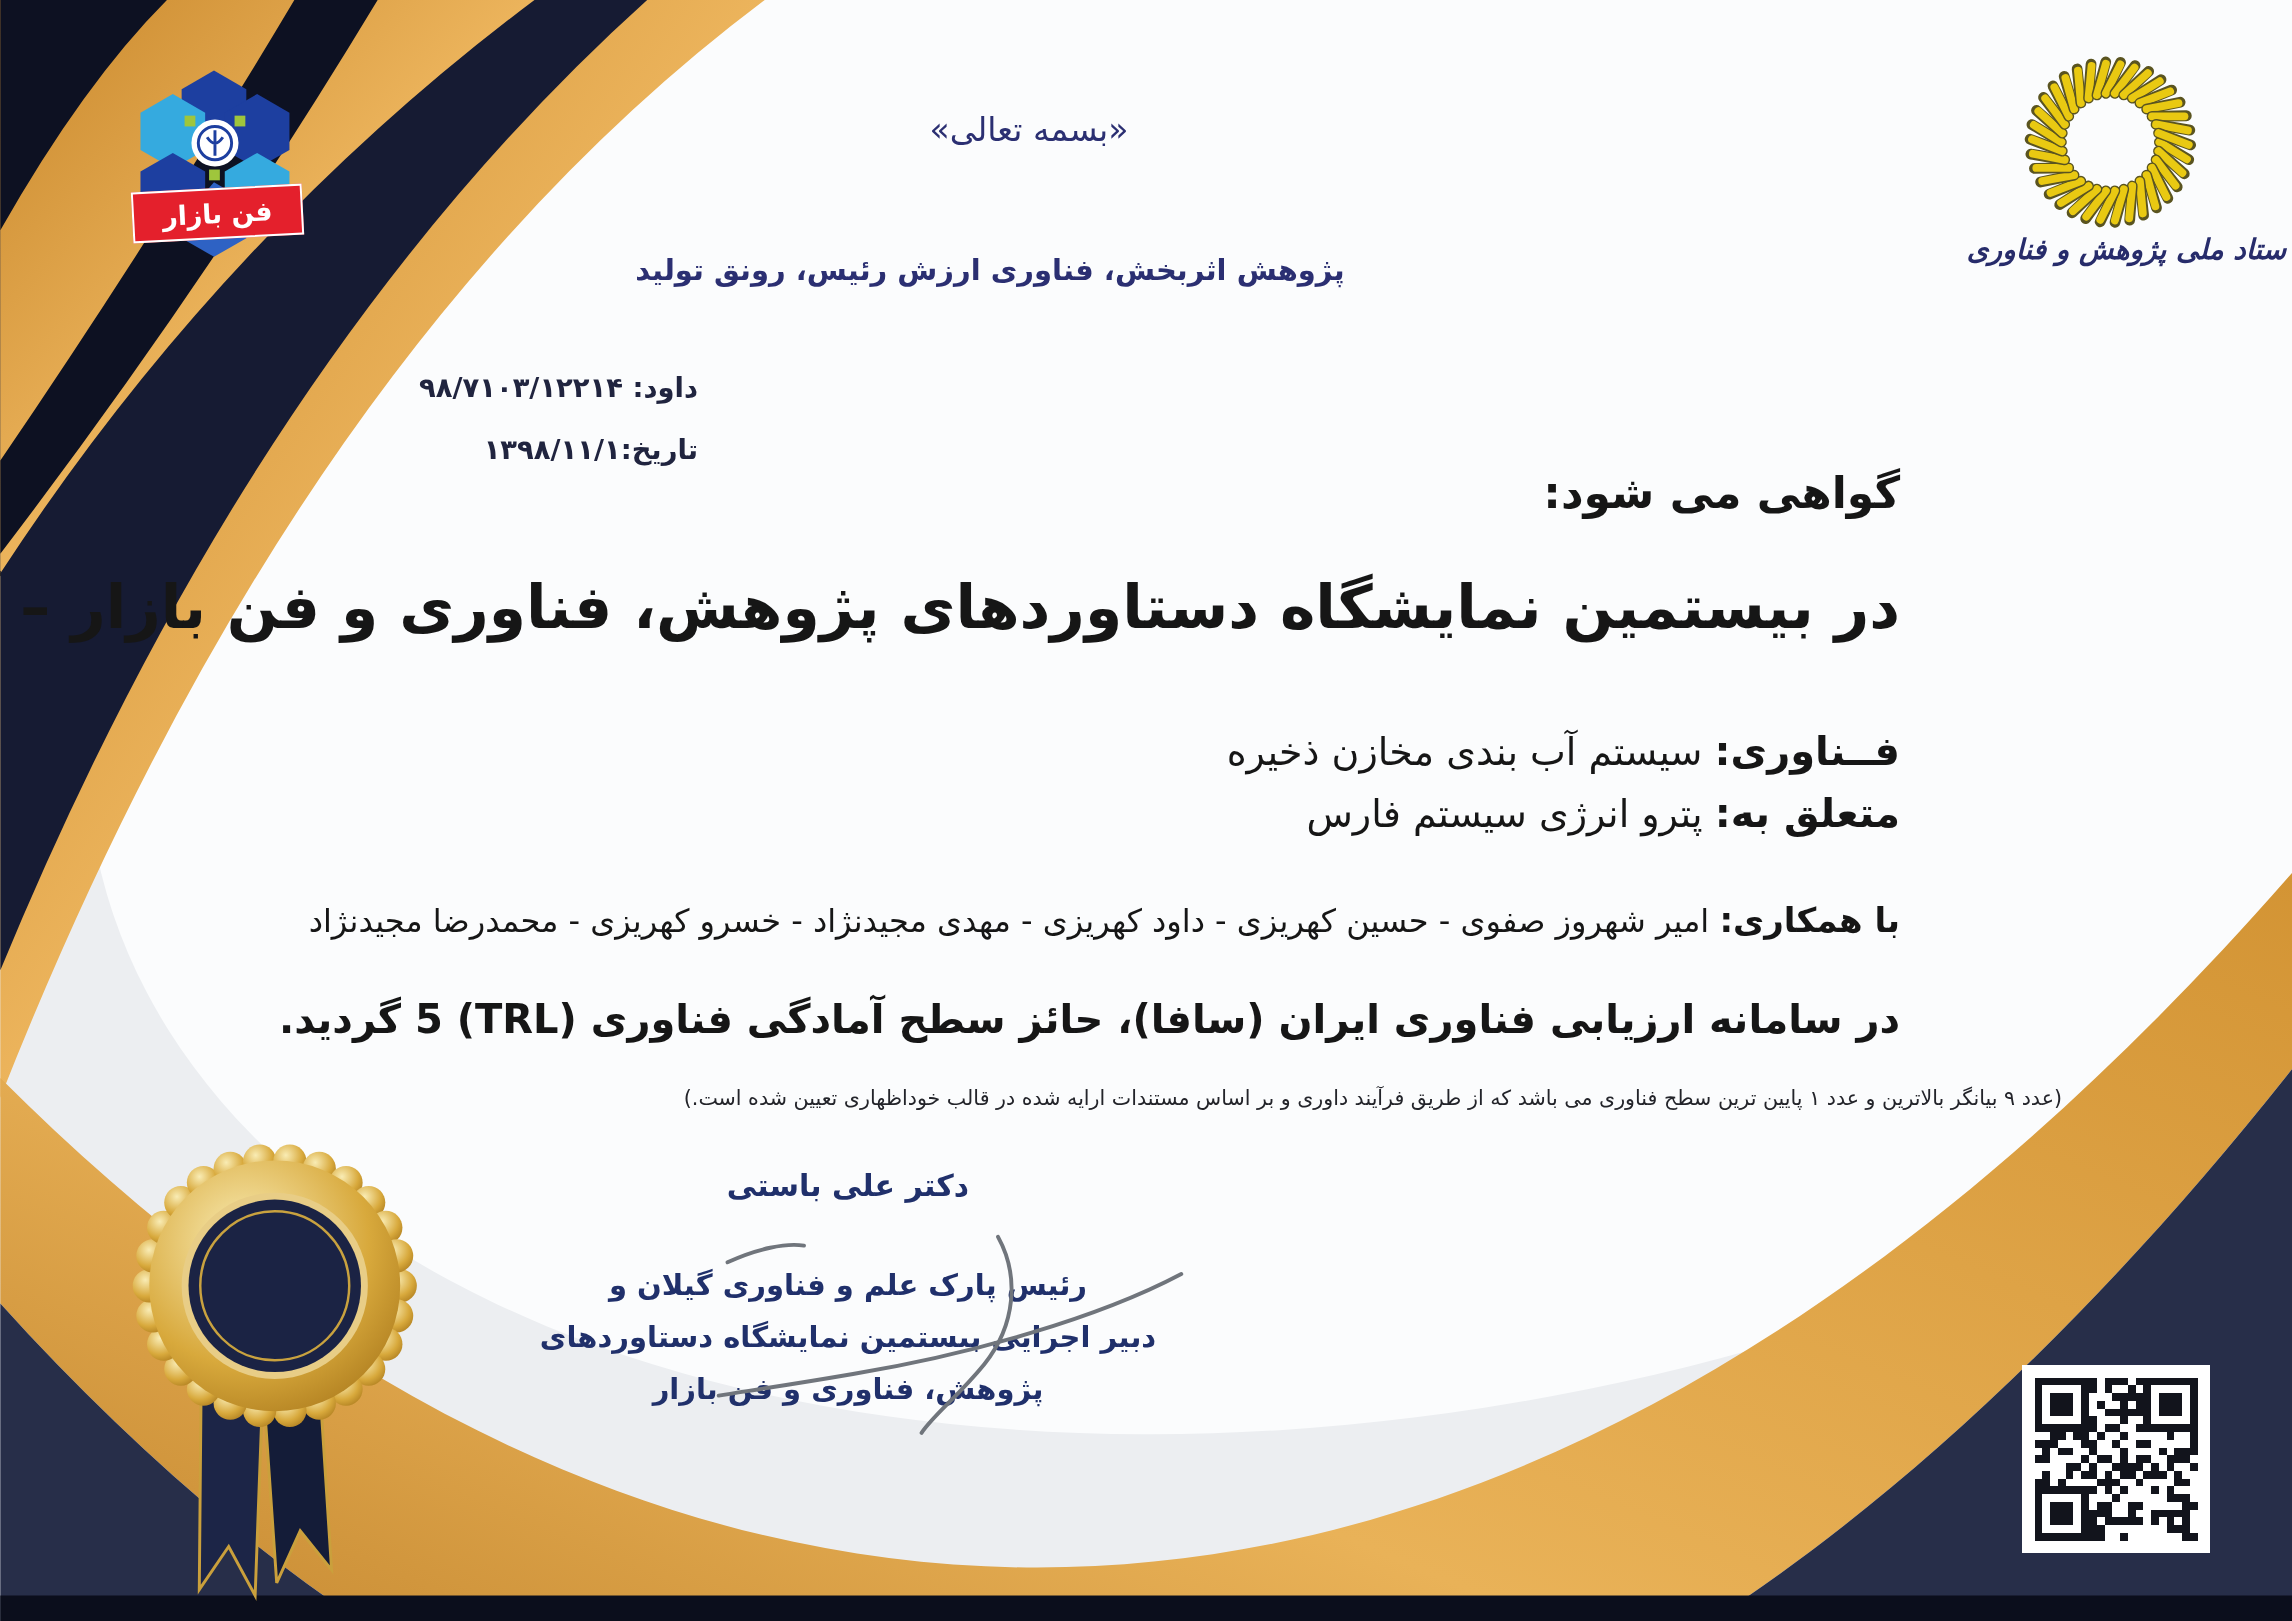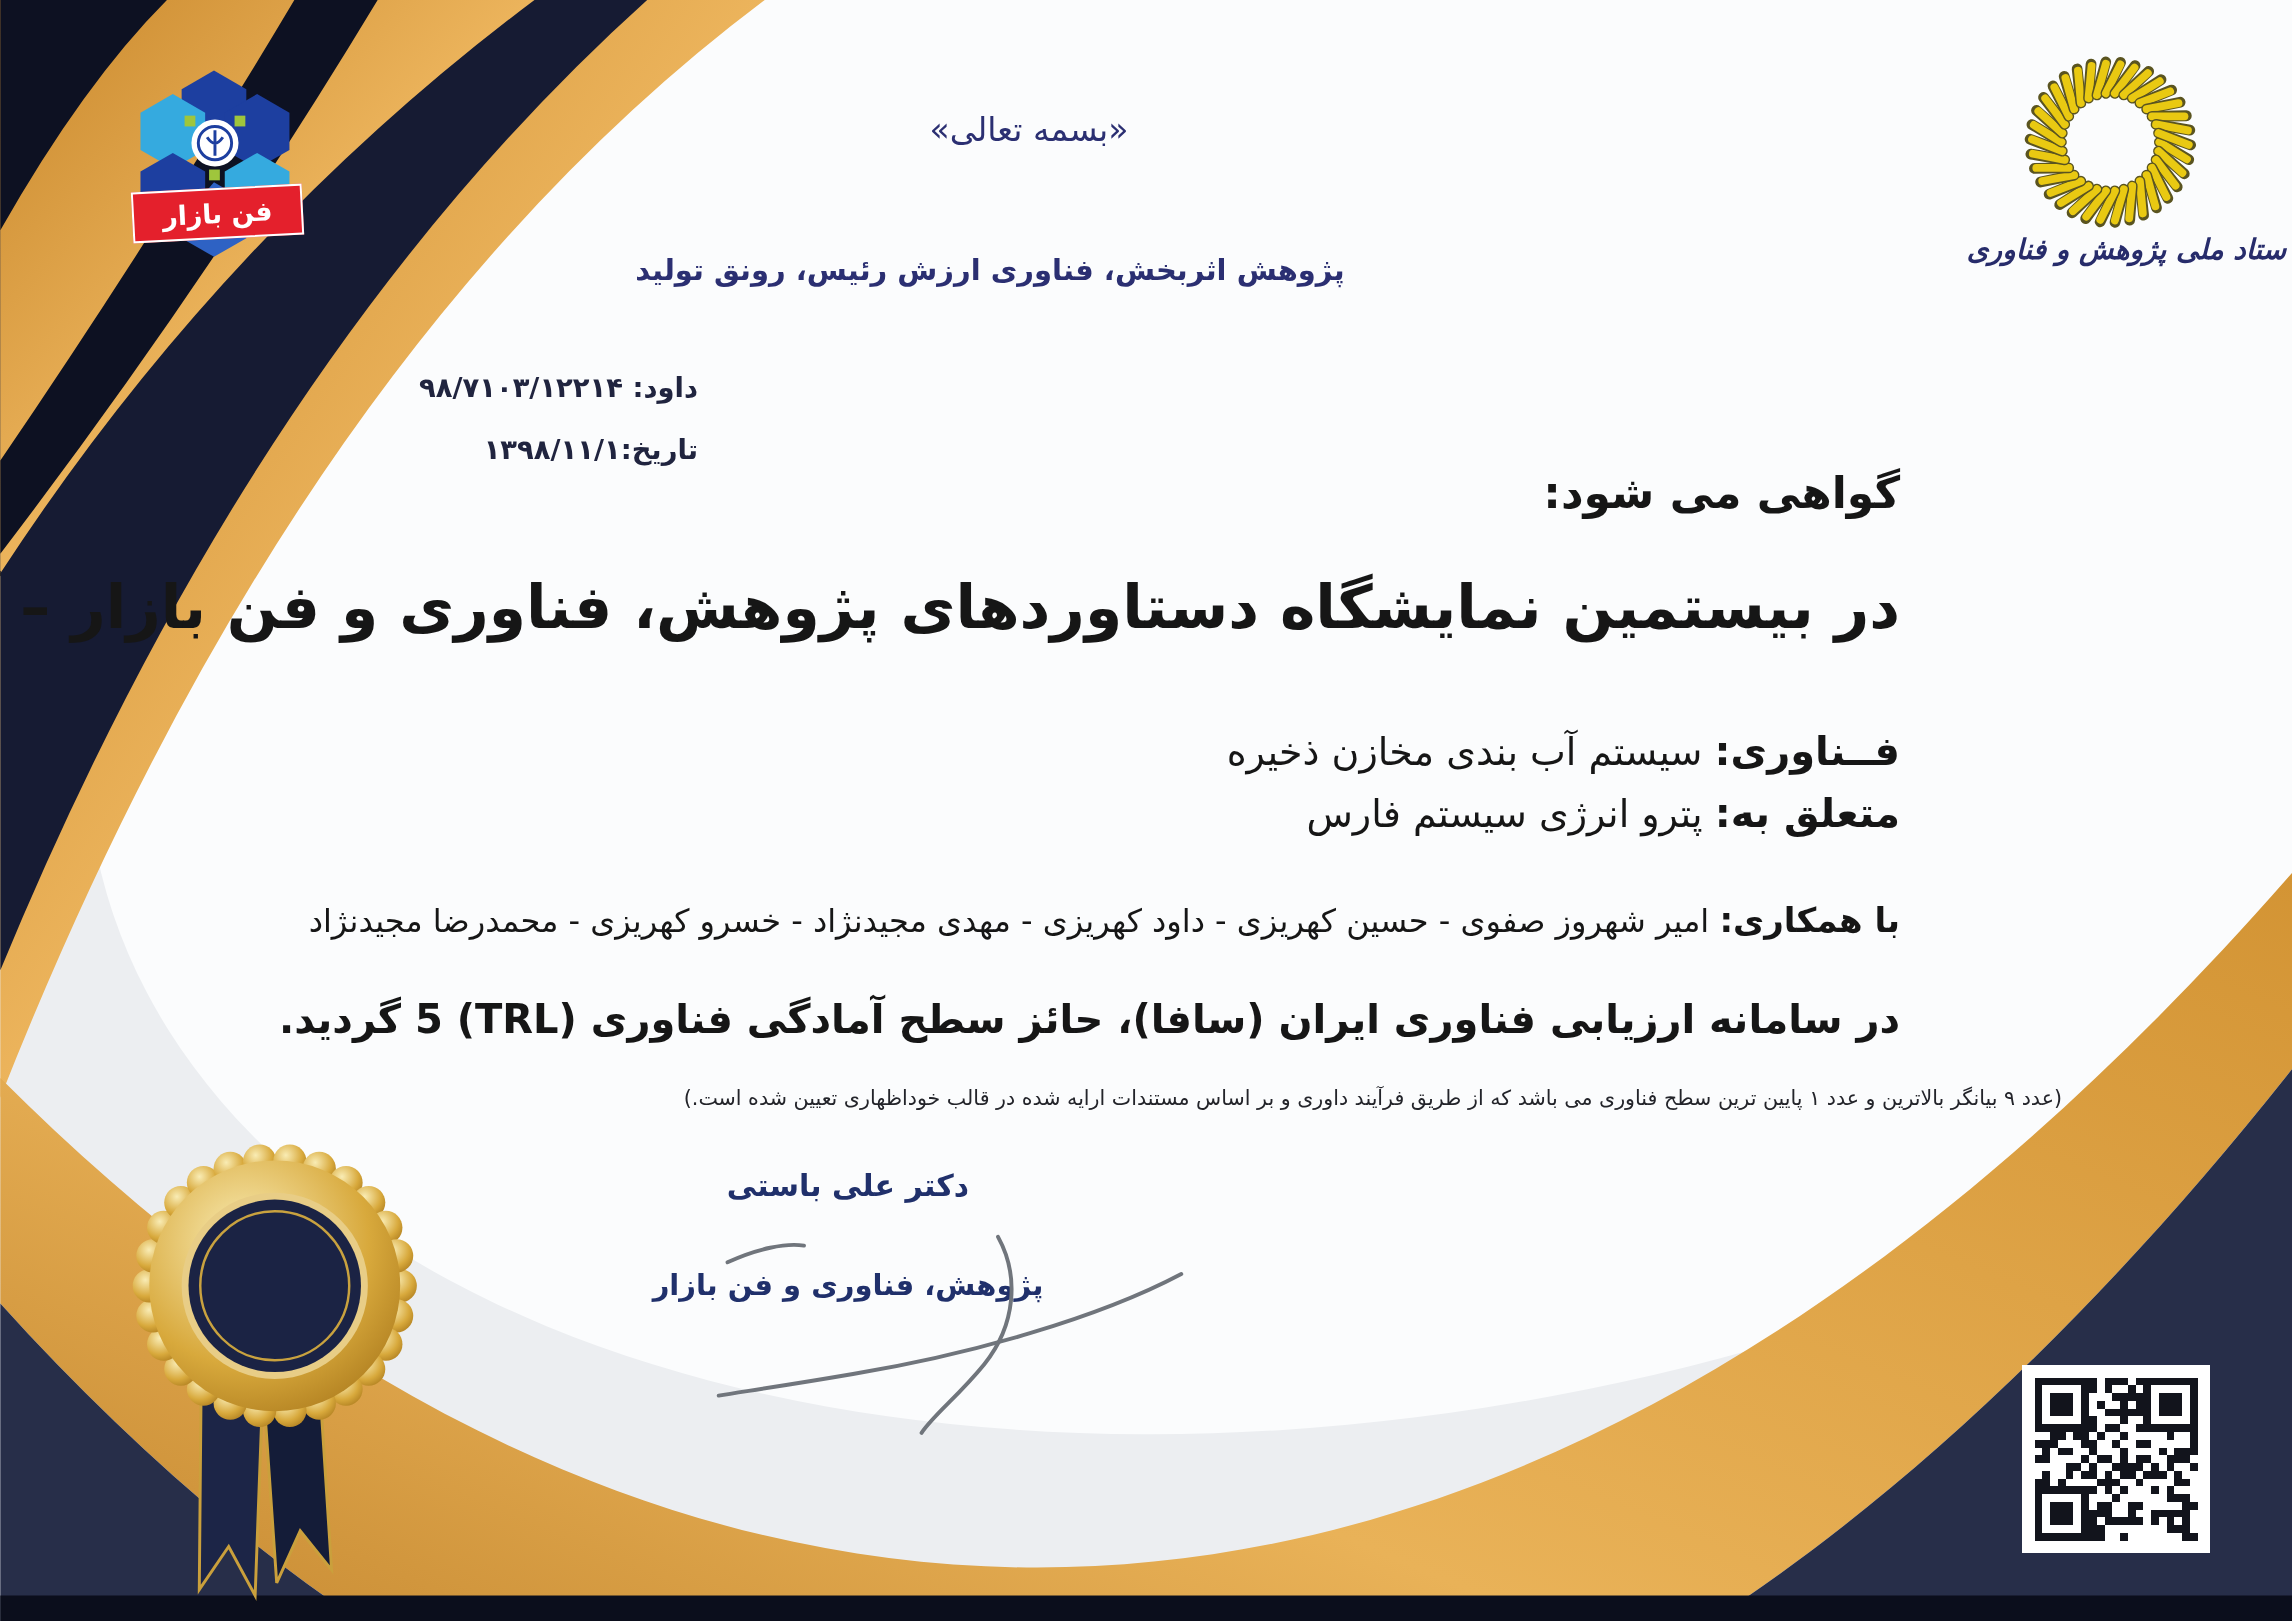--- a/index.html
+++ b/index.html
@@ -236,20 +236,22 @@
 <div class="abs rtl bl t-collab">
   <span class="lab-s">با همکاری:</span>
   <span>امیر شهروز صفوی - حسین کهریزی - داود کهریزی - مهدی مجیدنژاد - خسرو کهریزی - محمدرضا مجیدنژاد</span>
 </div>
 
 <div class="abs rtl bl t-result">در سامانه ارزیابی فناوری ایران (سافا)، حائز سطح آمادگی فناوری (TRL) 5 گردید.</div>
 <div class="abs rtl t-note">(عدد ۹ بیانگر بالاترین و عدد ۱ پایین ترین سطح فناوری می باشد که از طریق فرآیند داوری و بر اساس مستندات ارایه شده در قالب خوداظهاری تعیین شده است.)</div>
 
 <div class="abs rtl sig-name">دکتر علی باستی</div>
 <div class="abs rtl sig-titles">
+  <div>رئیس پارک علم و فناوری گیلان و</div>
+  <div>دبیر اجرایی بیستمین نمایشگاه دستاوردهای</div>
   <div>پژوهش، فناوری و فن بازار</div>
 </div>
 
 <svg class="abs layer-top" style="left:0;top:0;" width="2293" height="1621" viewBox="0 0 2339 1654">
   <path d="M1205,1300 C1120,1345 990,1382 870,1402 C800,1414 757,1420 733,1424" stroke="#70757c" stroke-width="4" fill="none" stroke-linecap="round"></path>
   <path d="M1018,1262 C1040,1302 1036,1352 1004,1392 C978,1424 952,1444 940,1462" stroke="#70757c" stroke-width="4" fill="none" stroke-linecap="round"></path>
   <path d="M742,1288 C772,1274 802,1268 820,1271" stroke="#70757c" stroke-width="4" fill="none" stroke-linecap="round"></path>
 </svg>
 
 <div class="abs qr-wrap">

